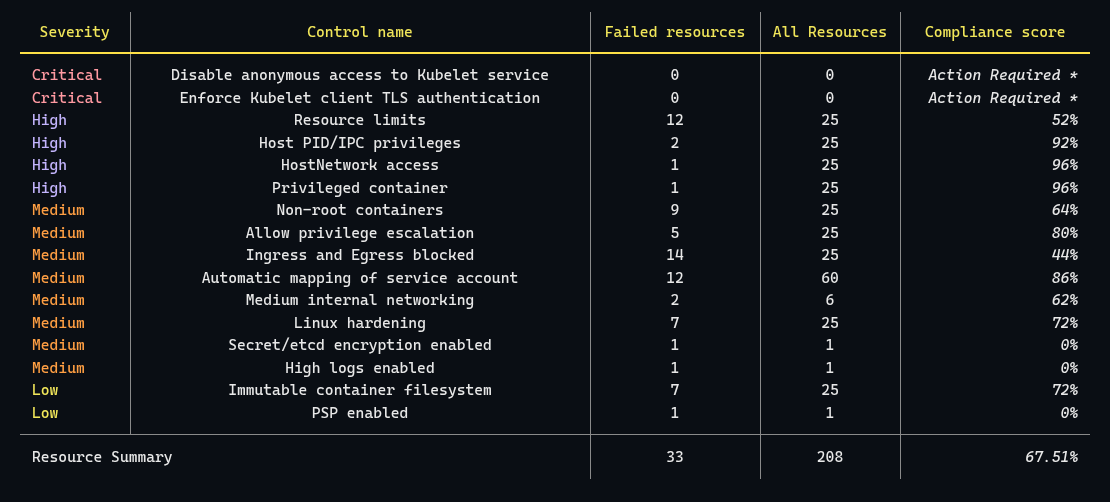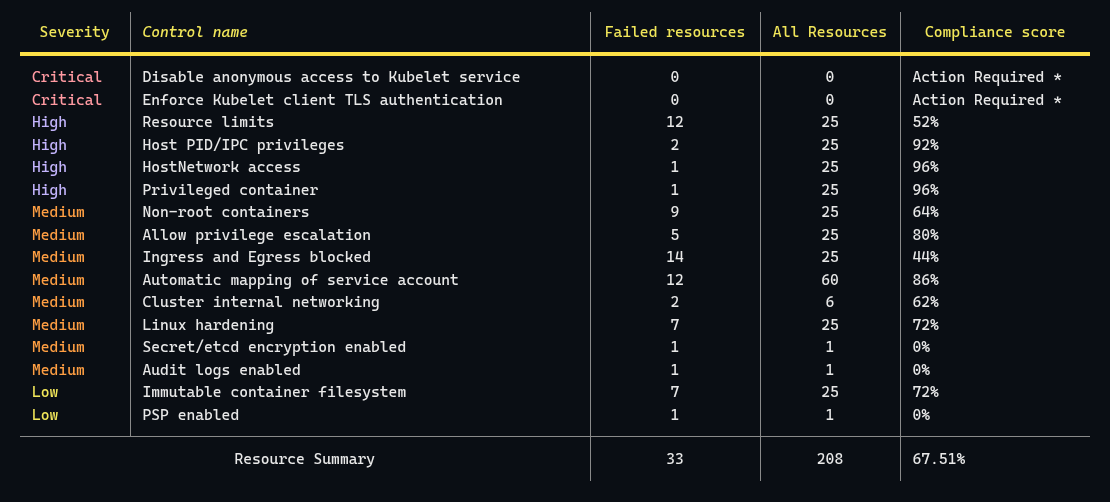--- a/index.html
+++ b/index.html
@@ -33,45 +33,45 @@
     padding: 0 12px;
     font-weight: 400;
     white-space: nowrap;
   }
   th {
     color: #f1e65a;
     text-align: center;
     height: 40px;
     vertical-align: middle;
   }
-  th.name-h { text-align: left; font-style: italic; }
+  th.name-h { text-align: center; }
   td.sev   { text-align: left; }
-  td.name  { text-align: left; }
+  td.name  { text-align: center; }
   td.num   { text-align: center; }
-  td.comp  { text-align: left; }
+  td.comp  { text-align: right; font-style: italic; }
 
   thead tr th {
-    border-bottom: 4px solid #fde047;
+    border-bottom: 2px solid #fde047;
   }
   th:not(:last-child),
   tbody td:not(:last-child),
   tfoot td:not(:last-child) {
     border-right: 1px solid #8a8a8a;
   }
 
   
   tbody tr:first-child td { padding-top: 10px; }
   tbody tr:last-child td  { padding-bottom: 10px; }
   tbody td { height: 22.5px; }
 
   tfoot tr td {
     border-top: 1px solid #8a8a8a;
     height: 44px;
     vertical-align: middle;
-    text-align: center;
+    text-align: left;
   }
 
   .sev-Critical { color: #ff9aa2; }
   .sev-High     { color: #c4b5fd; }
   .sev-Medium   { color: #ff9f43; }
   .sev-Low      { color: #f1e65a; }
 </style>
 </head>
 <body>
 
@@ -159,42 +159,42 @@
         </tr>
         <tr>
           <td class="sev sev-Medium">Medium</td>
           <td class="name">Automatic mapping of service account</td>
           <td class="num">12</td>
           <td class="num">60</td>
           <td class="comp">86%</td>
         </tr>
         <tr>
           <td class="sev sev-Medium">Medium</td>
-          <td class="name">Cluster internal networking</td>
+          <td class="name">Medium internal networking</td>
           <td class="num">2</td>
           <td class="num">6</td>
           <td class="comp">62%</td>
         </tr>
         <tr>
           <td class="sev sev-Medium">Medium</td>
           <td class="name">Linux hardening</td>
           <td class="num">7</td>
           <td class="num">25</td>
           <td class="comp">72%</td>
         </tr>
         <tr>
           <td class="sev sev-Medium">Medium</td>
           <td class="name">Secret/etcd encryption enabled</td>
           <td class="num">1</td>
           <td class="num">1</td>
           <td class="comp">0%</td>
         </tr>
         <tr>
           <td class="sev sev-Medium">Medium</td>
-          <td class="name">Audit logs enabled</td>
+          <td class="name">High logs enabled</td>
           <td class="num">1</td>
           <td class="num">1</td>
           <td class="comp">0%</td>
         </tr>
         <tr>
           <td class="sev sev-Low">Low</td>
           <td class="name">Immutable container filesystem</td>
           <td class="num">7</td>
           <td class="num">25</td>
           <td class="comp">72%</td>

